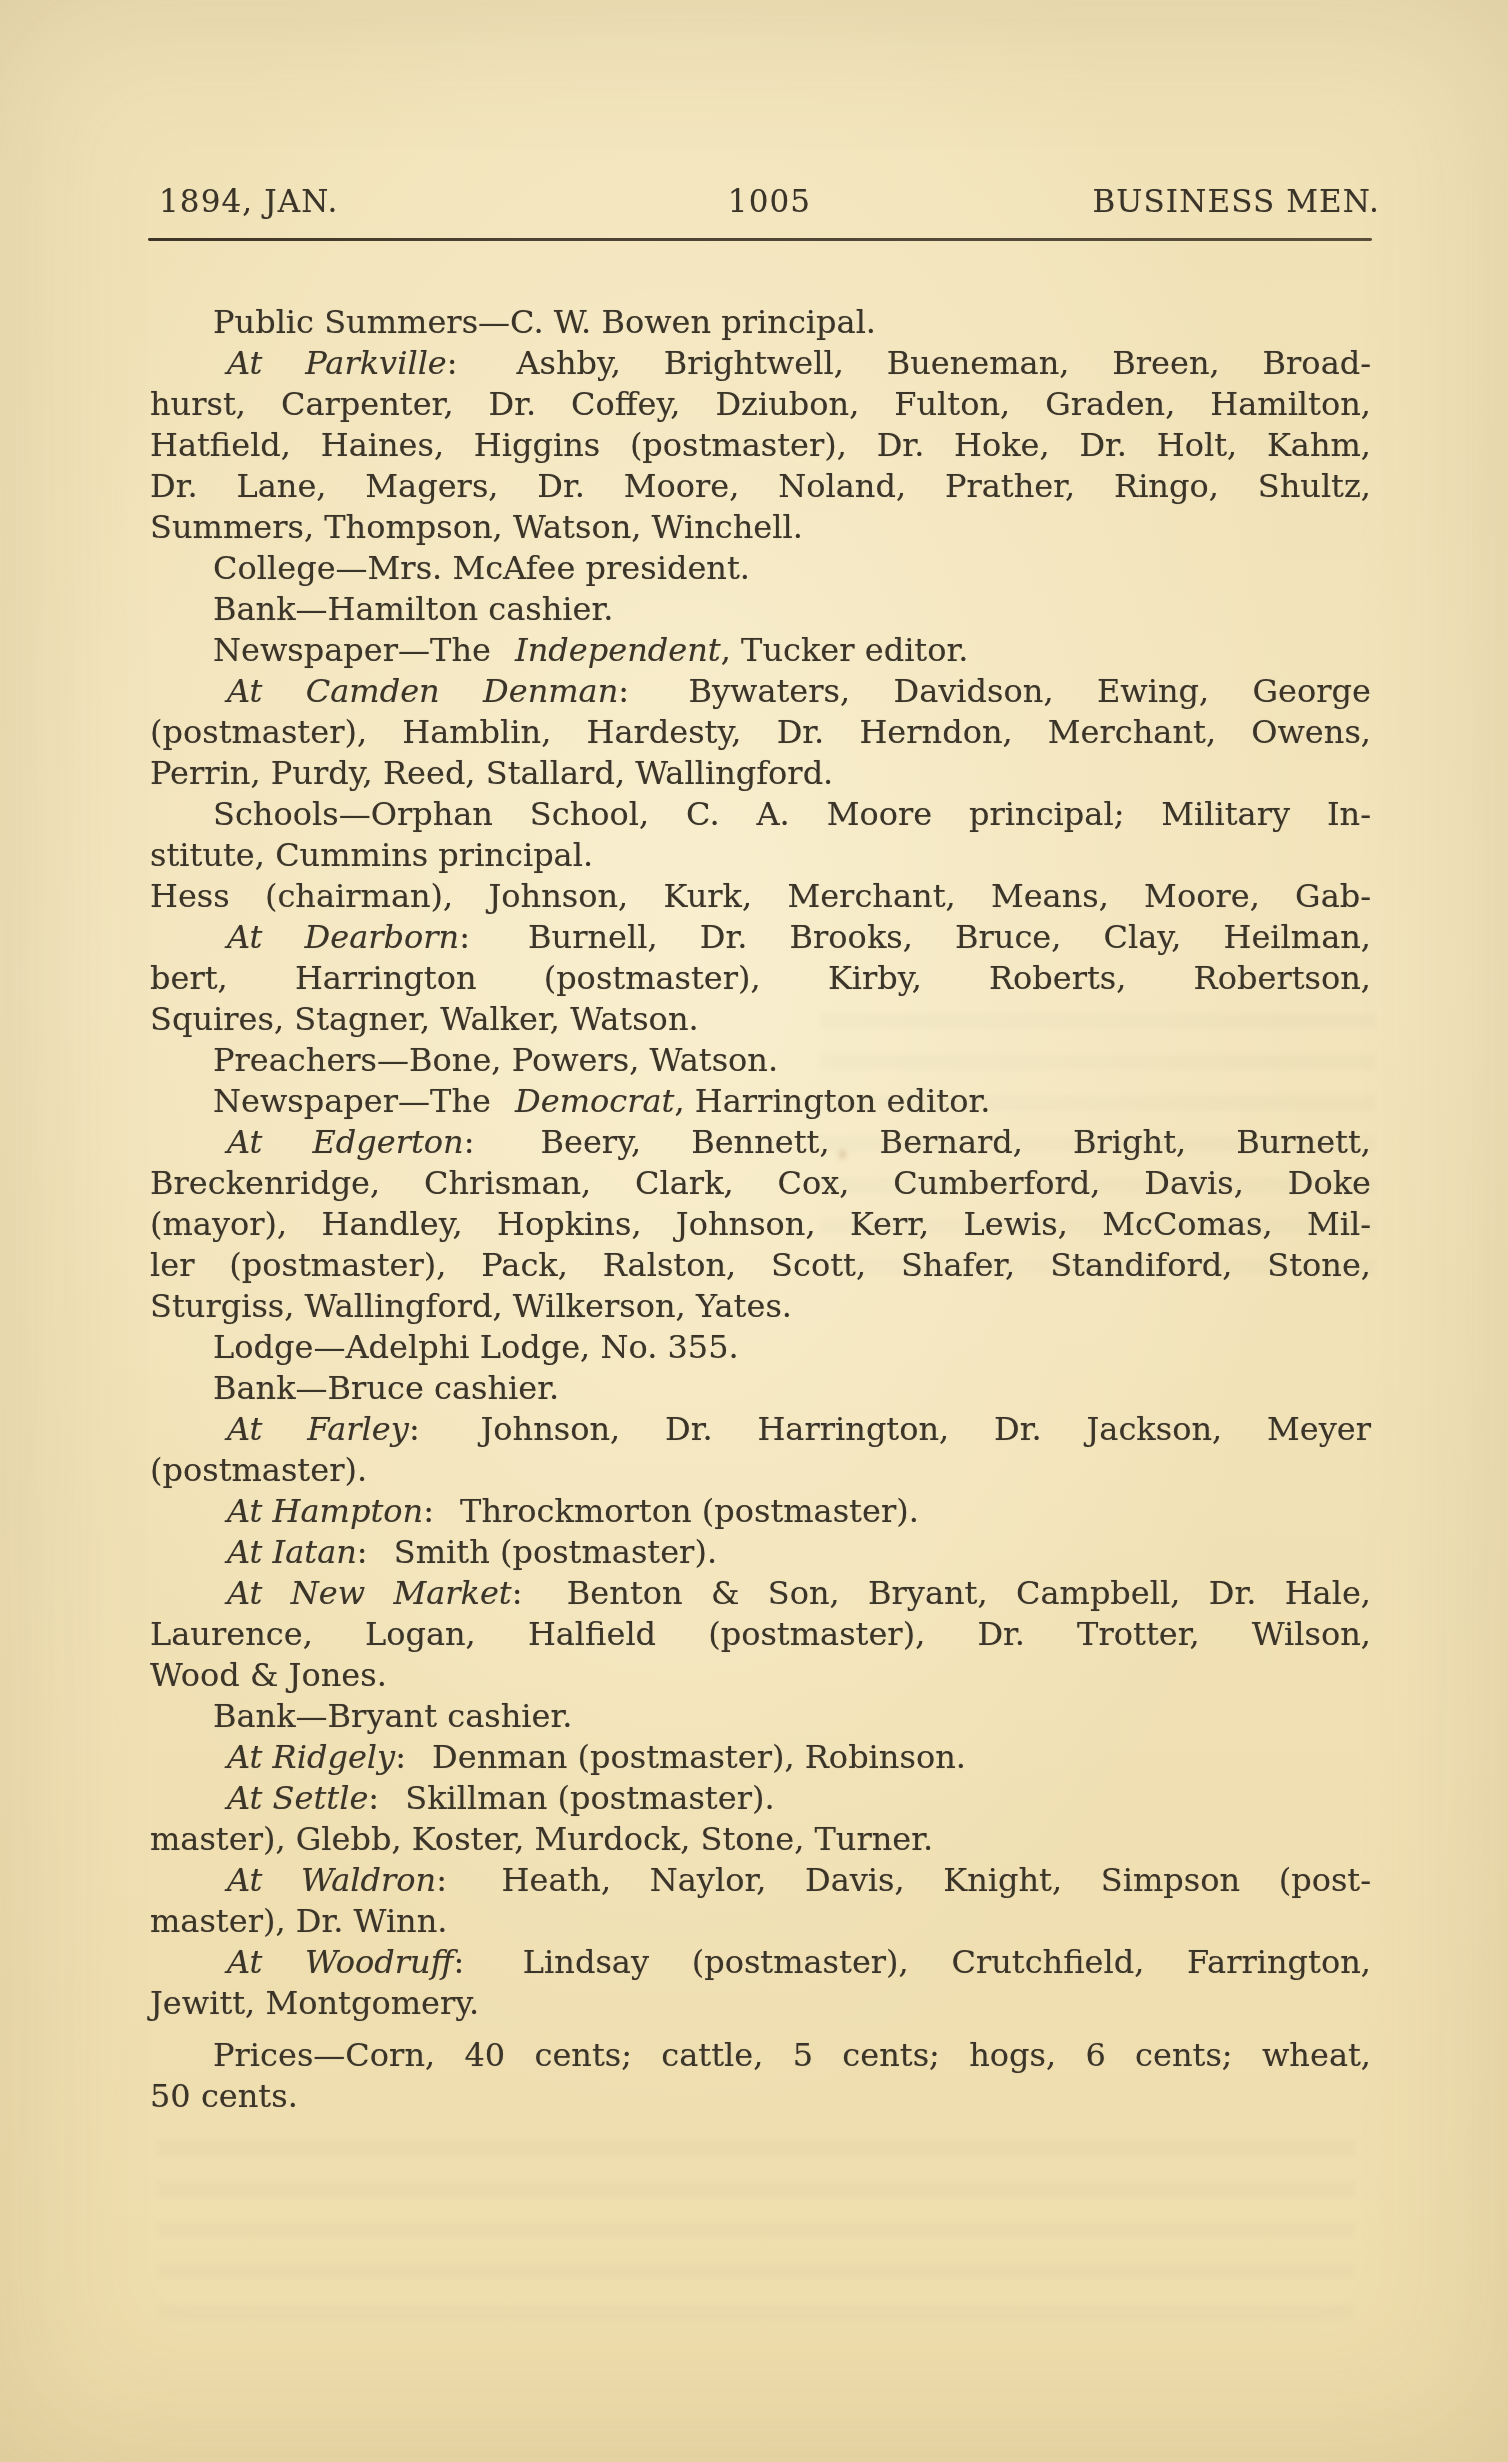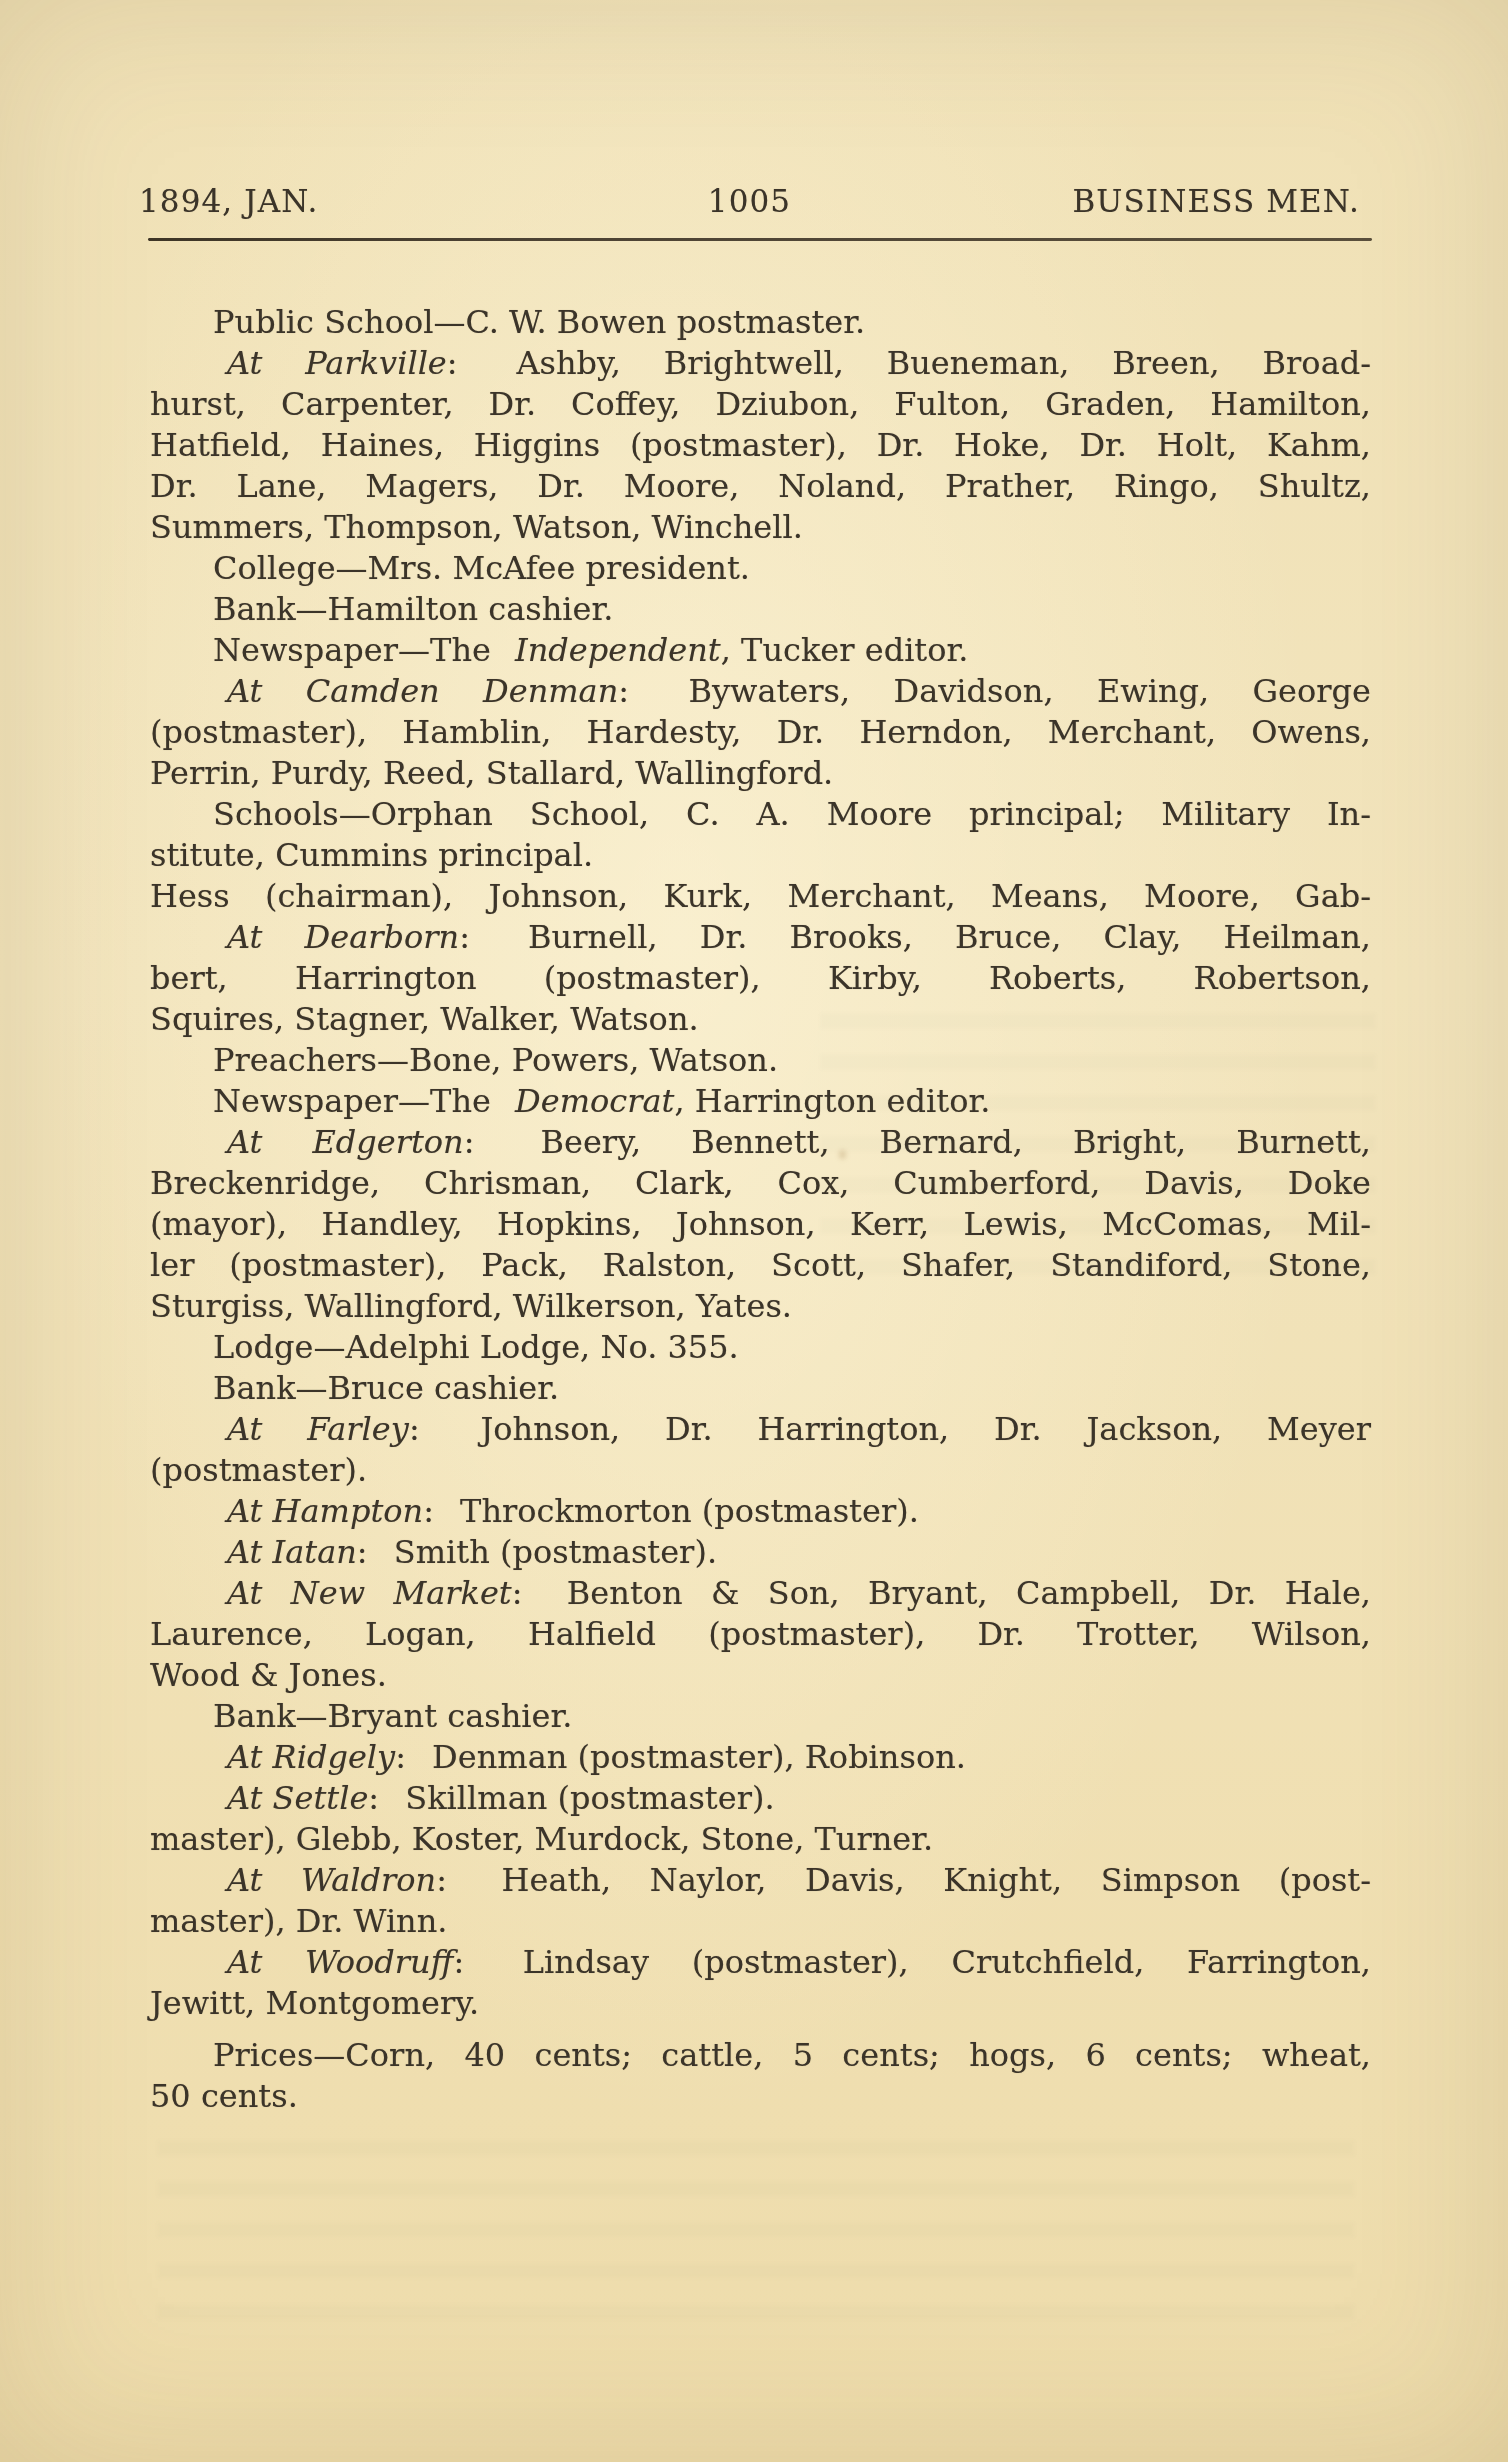--- a/index.html
+++ b/index.html
@@ -11,21 +11,21 @@
       radial-gradient(ellipse at 45% 38%, rgba(255,248,222,.55) 0%, rgba(255,248,222,0) 55%),
       linear-gradient(to bottom, #f0e1b6 0%, #f2e4bc 40%, #eedcab 100%);
     font-family:"DejaVu Serif", serif;
     color:var(--ink,#3b3429);
   }
   .page::after{
     content:"";position:absolute;inset:0;pointer-events:none;
     box-shadow:inset 0 0 157px rgba(120,95,50,.16);
   }
   .header{
-    position:absolute;left:139px;top:183px;width:1221px;
+    position:absolute;left:159px;top:183px;width:1221px;
     display:flex;align-items:baseline;
     font-size:31px;letter-spacing:1.1px;
     text-shadow:0 0 0.7px rgba(59,52,41,.35);
   }
   .h-left{flex:1;text-align:left;}
   .h-center{flex:1;text-align:center;}
   .h-right{flex:1;text-align:right;}
   .rule{
     position:absolute;left:148px;top:238px;width:1224px;height:2.9px;
     background:linear-gradient(to right,#3e3526 0%,#4c English4233 25%,#55483370 100%);
@@ -59,21 +59,21 @@
 
   <div class="header">
     <span class="h-left">1894, JAN.</span>
     <span class="h-center">1005</span>
     <span class="h-right">BUSINESS MEN.</span>
   </div>
 
   <div class="rule"></div>
 
   <div class="text-block">
-      <div class="line indent"><span>Public School—C. W. Bowen postmaster.</span></div>
+      <div class="line indent"><span>Public Summers—C. W. Bowen principal.</span></div>
       <div class="line indent just"><span class="it">At Parkville</span><span>:  Ashby, Brightwell, Bueneman, Breen, Broad-</span></div>
       <div class="line just"><span>hurst, Carpenter, Dr. Coffey, Dziubon, Fulton, Graden, Hamilton,</span></div>
       <div class="line just"><span>Hatfield, Haines, Higgins (postmaster), Dr. Hoke, Dr. Holt, Kahm,</span></div>
       <div class="line just"><span>Dr. Lane, Magers, Dr. Moore, Noland, Prather, Ringo, Shultz,</span></div>
       <div class="line"><span>Summers, Thompson, Watson, Winchell.</span></div>
       <div class="line indent"><span>College—Mrs. McAfee president.</span></div>
       <div class="line indent"><span>Bank—Hamilton cashier.</span></div>
       <div class="line indent"><span>Newspaper—The </span><span class="it">Independent</span><span>, Tucker editor.</span></div>
       <div class="line indent just"><span class="it">At Camden Denman</span><span>:  Bywaters, Davidson, Ewing, George</span></div>
       <div class="line just"><span>(postmaster), Hamblin, Hardesty, Dr. Herndon, Merchant, Owens,</span></div>

